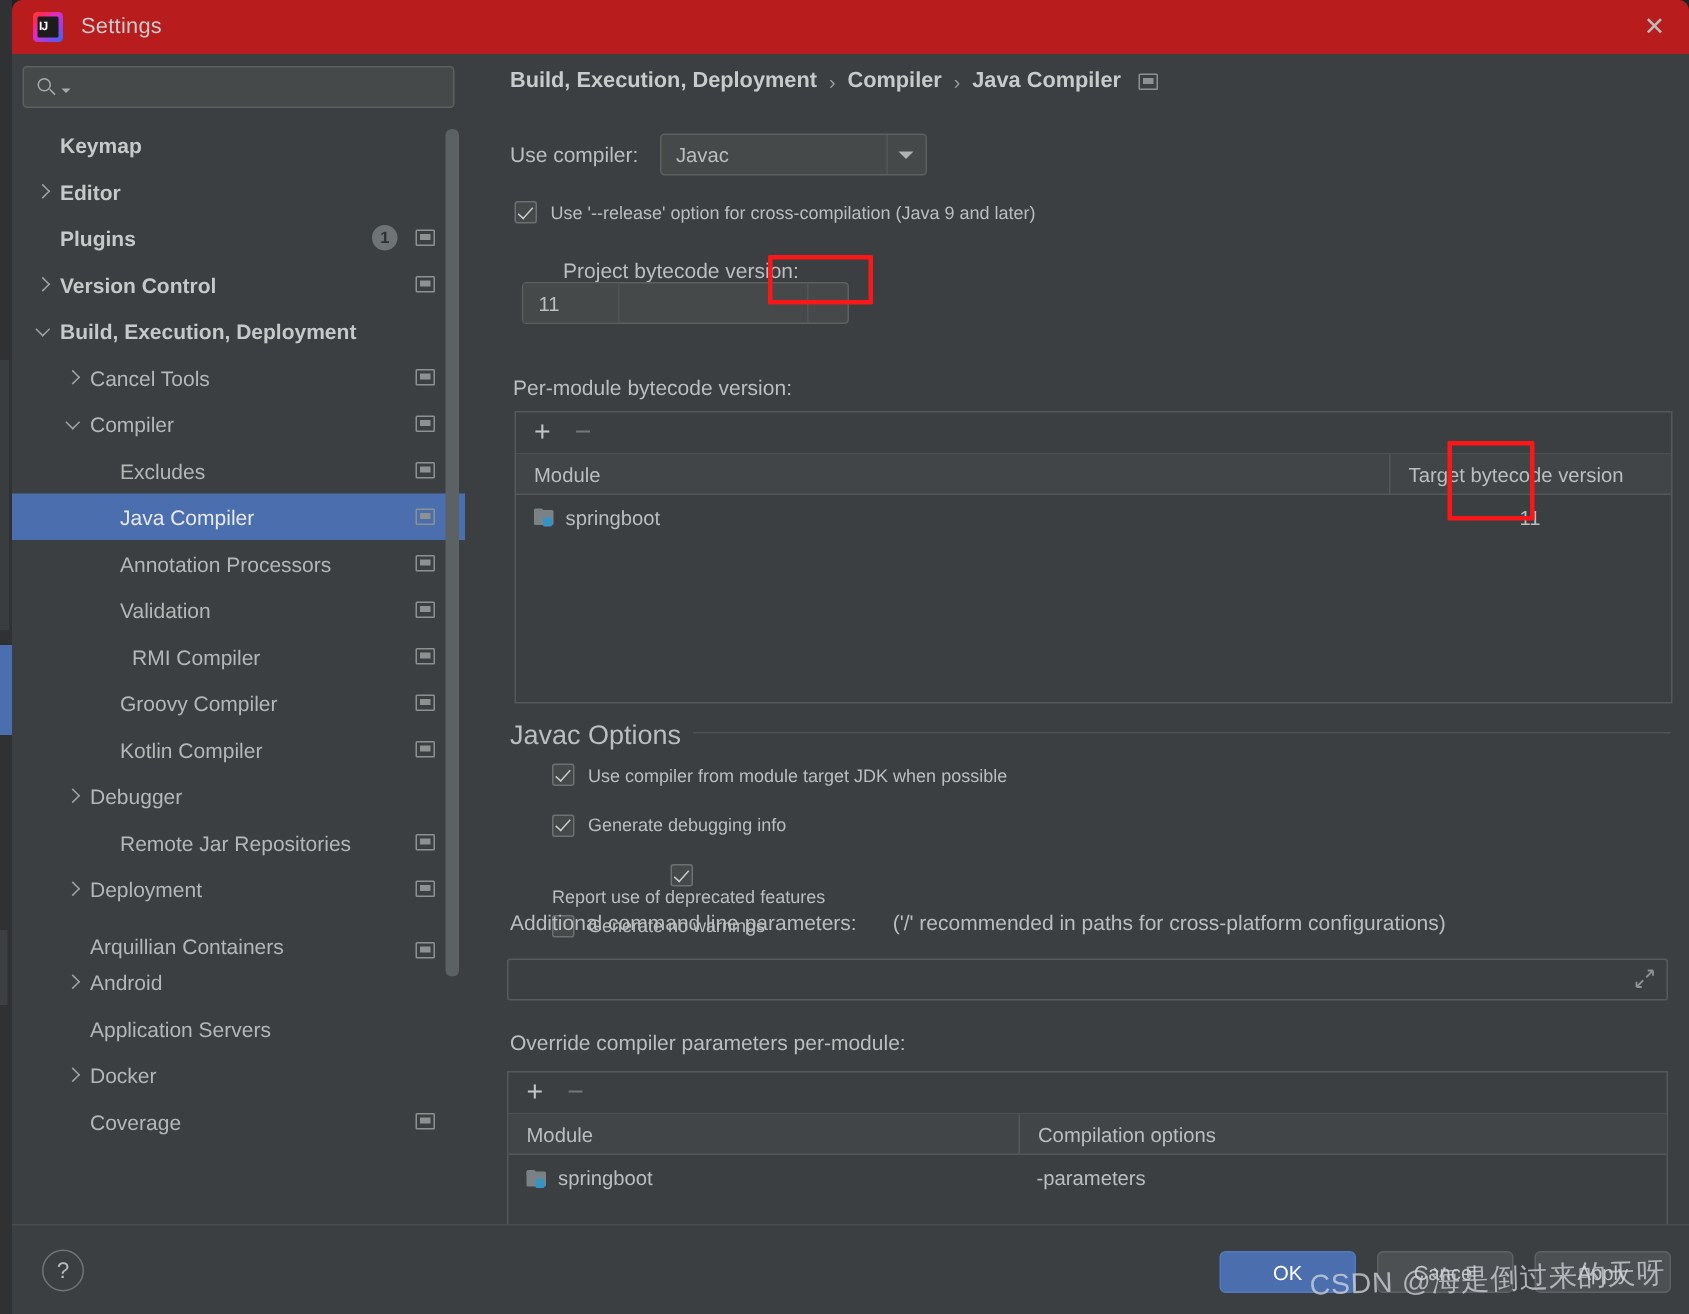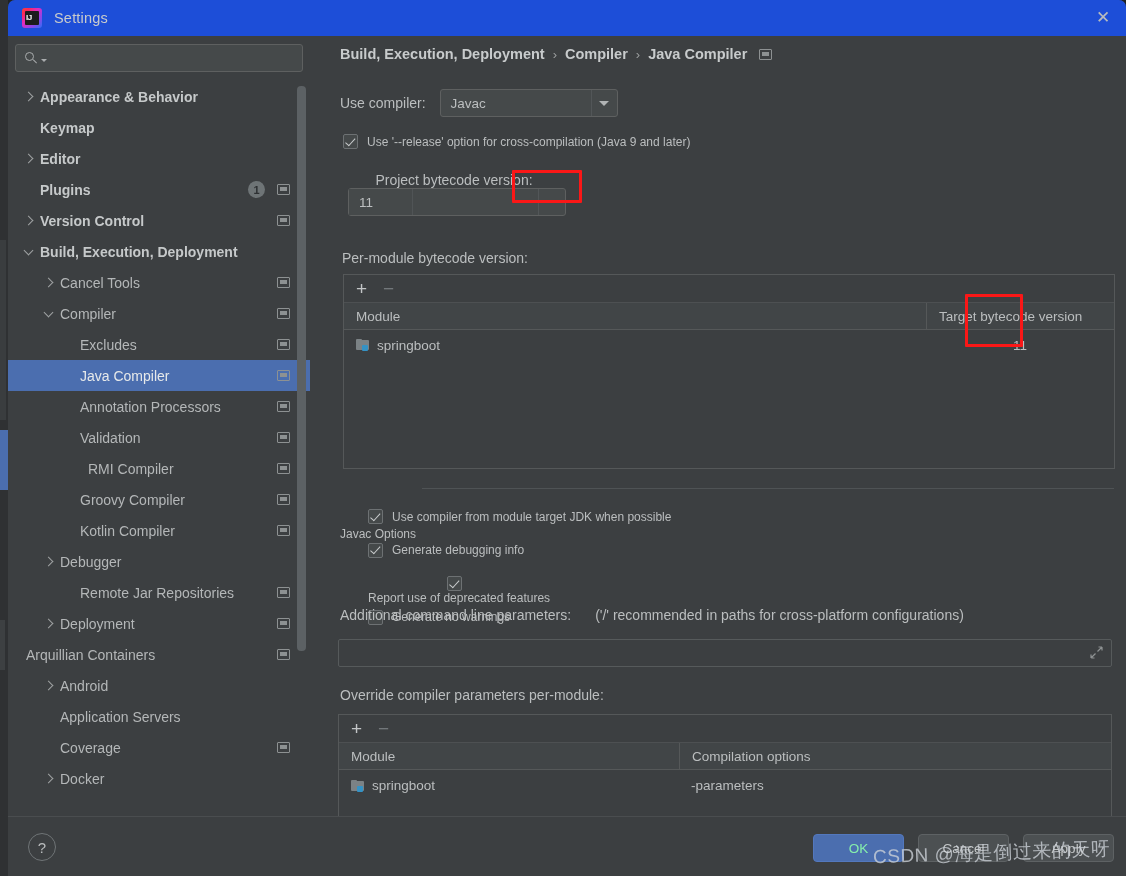--- a/index.html
+++ b/index.html
@@ -23,21 +23,21 @@
     left: 8px; top: 0; right: 0; bottom: 0;
     width: 1118px; height: 876px;
     background: #3c3f41;
     border-top-left-radius: 7px;
     border-top-right-radius: 7px;
     overflow: hidden;
   }
   .titlebar {
     position: absolute; left: 0; top: 0;
     width: 1118px; height: 36px;
-    background: #1d4ed8;
+    background: #b91c1c;
     display: flex; align-items: center;
   }
   .ij-logo {
     width: 20px; height: 20px; margin-left: 14px; margin-right: 12px;
     position: relative; flex: none;
     border-radius: 3px; overflow: hidden;
     background: linear-gradient(135deg,#f9423a 0%,#fe2857 18%,#e02cc2 42%,#8f45e6 70%,#2f6ef5 100%);
   }
   .ij-logo .ij-inner {
     position: absolute; left: 3px; top: 3px; width: 14px; height: 14px;
@@ -268,22 +268,22 @@
     position: absolute; left: 0; top: 0px; width: 6px; height: 3px;
     background: #7b8285; border-radius: 1px 1px 0 0;
   }
   .mod-icon .chip {
     position: absolute; left: 6px; top: 6px; width: 6px; height: 6px;
     background: #3592c4; border-radius: 1px;
   }
 
   
   .group-title {
-    position: absolute; color: #bbbebf; font-size: 12px;
-    background: #3c3f41; padding-right: 8px; margin-top: 47px;
+    position: absolute; color: #bbbebf; font-size: 18px;
+    background: #3c3f41; padding-right: 8px;
   }
   .group-line {
     position: absolute; height: 1px; background: #4f5355;
   }
 
   .param-field {
     position: absolute; background: #3c3f41;
     border: 1px solid #565a5b; border-radius: 2px;
   }
   .expand-icon {
@@ -308,21 +308,21 @@
     cursor: default;
   }
   .btn {
     position: absolute; top: 17px; height: 28px;
     border-radius: 4px; font-size: 13.5px;
     display: flex; align-items: center; justify-content: center;
     cursor: default; color: #c3c6c7;
     background: #4c5052; border: 1px solid #5e6264;
   }
   .btn.primary {
-    background: #4b6eaf; border: 1px solid #5378bd; color: #86efac;
+    background: #4b6eaf; border: 1px solid #5378bd; color: #ffffff;
   }
   #btn-ok     { left: 805px; width: 91px; }
   #btn-cancel { left: 910px; width: 91px; }
   #btn-apply  { left: 1015px; width: 91px; }
 
   .watermark {
     position: absolute; left: 873px; top: 840px;
     color: rgba(205,210,216,0.78);
     font-size: 19px;
     letter-spacing: 0.5px;
@@ -370,24 +370,20 @@
             <span class="ring"></span>
               <span class="handle"></span>
           </span>
           <span class="search-caret"></span>
           <input class="search-input" type="text" value="" style="">
         </div>
       </div>
 
       <div class="tree" id="sidebar-tree">
           <div class="tree-item bold" style="padding-left: 14px;">
-            <span class="twisty "></span>
-            <span class="tree-label">Appearance &amp; Behavior</span>
-          </div>
-          <div class="tree-item bold" style="padding-left: 14px;">
             <span class="twisty none"></span>
             <span class="tree-label">Keymap</span>
           </div>
           <div class="tree-item bold" style="padding-left: 14px;">
             <span class="twisty "></span>
             <span class="tree-label">Editor</span>
           </div>
           <div class="tree-item bold" style="padding-left: 14px;">
             <span class="twisty none"></span>
             <span class="tree-label">Plugins</span>
@@ -455,41 +451,41 @@
           <div class="tree-item" style="padding-left: 54px; align-items: center;">
             <span class="twisty none"></span>
             <span class="tree-label">Remote Jar Repositories</span>
             <span class="cfg-icon push-right"></span>
           </div>
           <div class="tree-item" style="padding-left: 34px;">
             <span class="twisty "></span>
             <span class="tree-label">Deployment</span>
             <span class="cfg-icon push-right"></span>
           </div>
-          <div class="tree-item" style="">
+          <div class="tree-item" style="padding-left: 34px; align-items: flex-end;">
             <span class="twisty none"></span>
             <span class="tree-label">Arquillian Containers</span>
             <span class="cfg-icon push-right"></span>
           </div>
           <div class="tree-item" style="padding-left: 34px;">
             <span class="twisty "></span>
             <span class="tree-label">Android</span>
           </div>
           <div class="tree-item" style="padding-left: 34px;">
             <span class="twisty none"></span>
             <span class="tree-label">Application Servers</span>
           </div>
           <div class="tree-item" style="padding-left: 34px;">
-            <span class="twisty none"></span>
-            <span class="tree-label">Coverage</span>
-            <span class="cfg-icon push-right"></span>
-          </div>
-          <div class="tree-item" style="padding-left: 34px;">
             <span class="twisty "></span>
             <span class="tree-label">Docker</span>
+          </div>
+          <div class="tree-item" style="padding-left: 34px;">
+            <span class="twisty none"></span>
+            <span class="tree-label">Coverage</span>
+            <span class="cfg-icon push-right"></span>
           </div>
         </div>
 
       <div class="side-scrollbar">
         <div class="thumb"></div>
       </div>
     </div>
 
     <div class="main">
 

